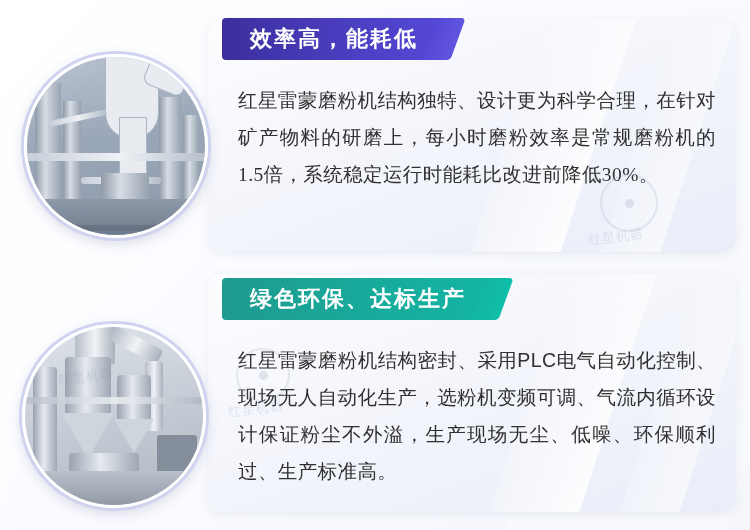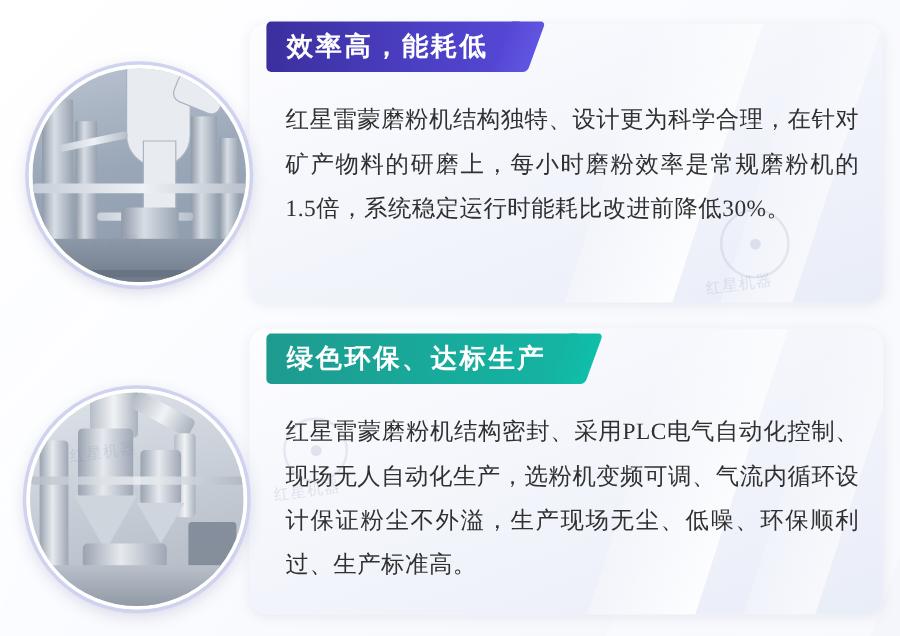--- a/index.html
+++ b/index.html
@@ -28,21 +28,21 @@
     pointer-events: none;
   }
 
   
   .block {
     position: absolute;
     left: 0;
     width: 750px;
   }
   .block-1 { top: 6px; height: 250px; }
-  .block-2 { top: 262px; height: 262px; font-family: Liberation Serif, serif; }
+  .block-2 { top: 262px; height: 262px; }
 
   .card {
     position: absolute;
     left: 208px;
     width: 528px;
     border-radius: 14px;
     background: linear-gradient(160deg, #fdfdff 0%, #f2f4fb 55%, #e9edf8 100%);
     box-shadow: 0 2px 10px rgba(80,90,140,0.10);
     overflow: hidden;
   }
@@ -57,21 +57,21 @@
     transform: skewX(-18deg);
     pointer-events: none;
   }
 
   
   .banner {
     position: absolute;
     height: 42px;
     display: flex;
     align-items: center;
-    padding: 0 26px 0 17px;
+    padding: 0 26px 0 28px;
     color: #ffffff;
     font-size: 22px;
     font-weight: bold;
     letter-spacing: 2px;
     white-space: nowrap;
     border-top-left-radius: 4px;
     border-bottom-left-radius: 4px;
   }
   .banner::after {
     content: "";

